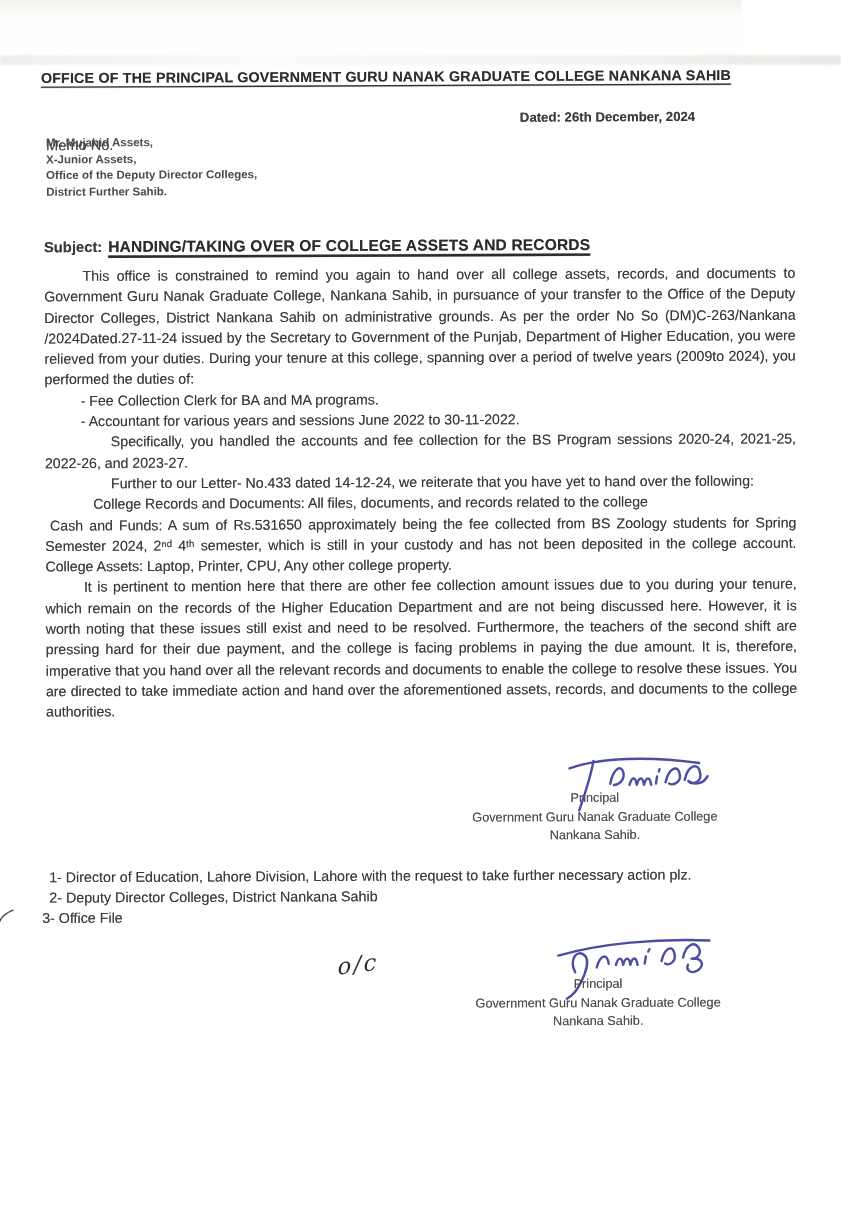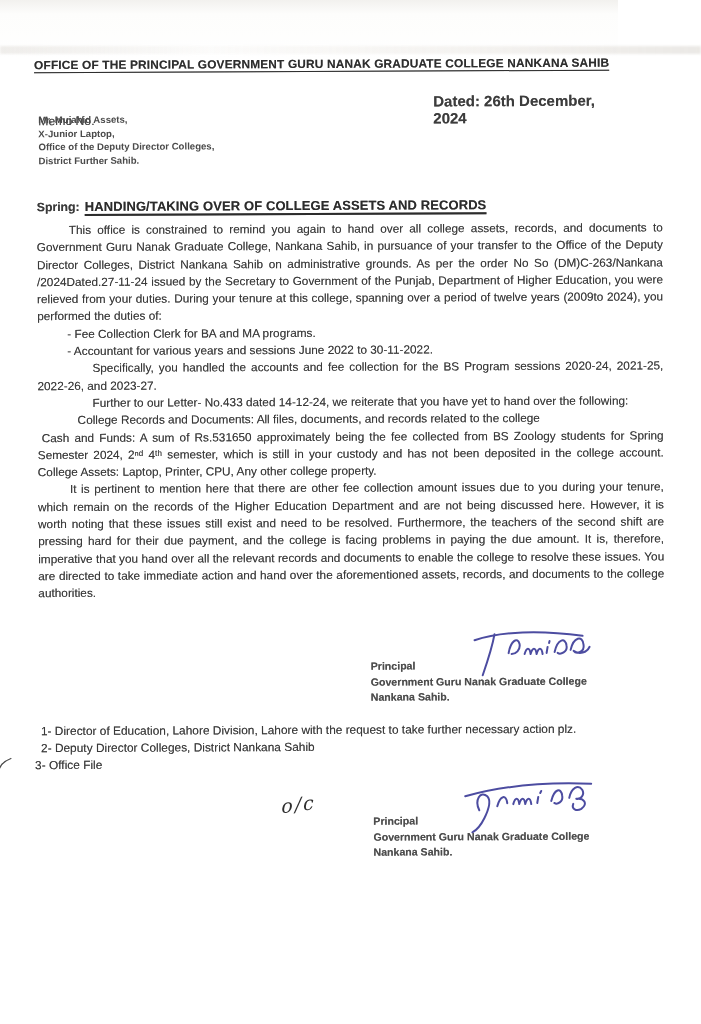--- a/index.html
+++ b/index.html
@@ -54,21 +54,21 @@
 
   .memo-no {
     position: absolute;
     left: 40px; top: 113px;
     font-size: 12.2px;
     color: #474747;
   }
   .dated {
     position: absolute;
     left: 435px; top: 93px;
-    font-size: 15px;
+    font-size: 11px;
     font-weight: bold;
     color: #3c3c3c;
   }
 
   .addressee {
     position: absolute;
     left: 40px; top: 112px;
     font-size: 9.6px;
     line-height: 13.6px;
     color: #4a4a4a;
@@ -109,23 +109,23 @@
   }
   .p-indent   { text-indent: 32px; }
   .p-indent2  { text-indent: 55px; }
   .duty-line  { margin-left: 30px; text-align: left; }
   .records-line { margin-left: 40px; text-align: left; }
   .cash-para  { text-indent: 4px; }
 
   .sig-block {
     position: absolute;
     width: 250px;
-    text-align: left;
+    text-align: center;
     font-size: 10.6px;
-    font-weight: bold;
+    font-weight: normal;
     color: #4d4d4d;
     line-height: 15.5px;
   }
   .sig-block-1 { left: 370px; top: 659px; }
   .sig-block-2 { left: 372px; top: 814px; }
 
   .signature-svg { position: absolute; overflow: visible; }
   .signature-1 { left: 470px; top: 626px; }
   .signature-2 { left: 462px; top: 775px; }
 
@@ -164,27 +164,27 @@
 
   <div class="content">
 
     <div class="doc-header">OFFICE OF THE PRINCIPAL GOVERNMENT GURU NANAK GRADUATE COLLEGE NANKANA SAHIB</div>
 
     <div class="memo-no">Memo No.</div>
     <div class="dated">Dated: 26th December, 2024</div>
 
     <div class="addressee">
       <div>Mr. Mujahid Assets,</div>
-      <div>X-Junior Laptop,</div>
+      <div>X-Junior Assets,</div>
       <div>Office of the Deputy Director Colleges,</div>
       <div>District Further Sahib.</div>
     </div>
 
     <div class="subject-row">
-      <span class="subject-label">Spring:</span><span class="subject-title">HANDING/TAKING OVER OF COLLEGE ASSETS AND RECORDS</span>
+      <span class="subject-label">Subject:</span><span class="subject-title">HANDING/TAKING OVER OF COLLEGE ASSETS AND RECORDS</span>
     </div>
 
     <div class="body-flow">
       <div class="p-indent">This office is constrained to remind you again to hand over all college assets, records, and documents to Government Guru Nanak Graduate College, Nankana Sahib, in pursuance of your transfer to the Office of the Deputy Director Colleges, District Nankana Sahib on administrative grounds. As per the order No So (DM)C-263/Nankana /2024Dated.27-11-24 issued by the Secretary to Government of the Punjab, Department of Higher Education, you were relieved from  your duties. During your tenure at this college, spanning over a period of twelve years (2009to 2024),  you performed the duties of:</div>
       <div class="duty-line">- Fee Collection Clerk for BA and MA programs.</div>
       <div class="duty-line">- Accountant for various years and sessions June 2022 to 30-11-2022.</div>
       <div class="p-indent2">Specifically, you handled the accounts and fee collection for the BS Program sessions 2020-24, 2021-25, 2022-26, and 2023-27.</div>
       <div class="p-indent2">Further to our Letter- No.433 dated 14-12-24, we reiterate that you have yet to hand over the following:</div>
       <div class="records-line">College Records and Documents: All files, documents, and records related to the college</div>
       <div class="cash-para">Cash and Funds: A sum of Rs.531650  approximately being the fee collected from  BS Zoology students for Spring Semester 2024, 2ⁿᵈ 4ᵗʰ semester, which is still in your custody and has not been deposited in the college account. College Assets: Laptop, Printer,  CPU, Any other college property.</div>

